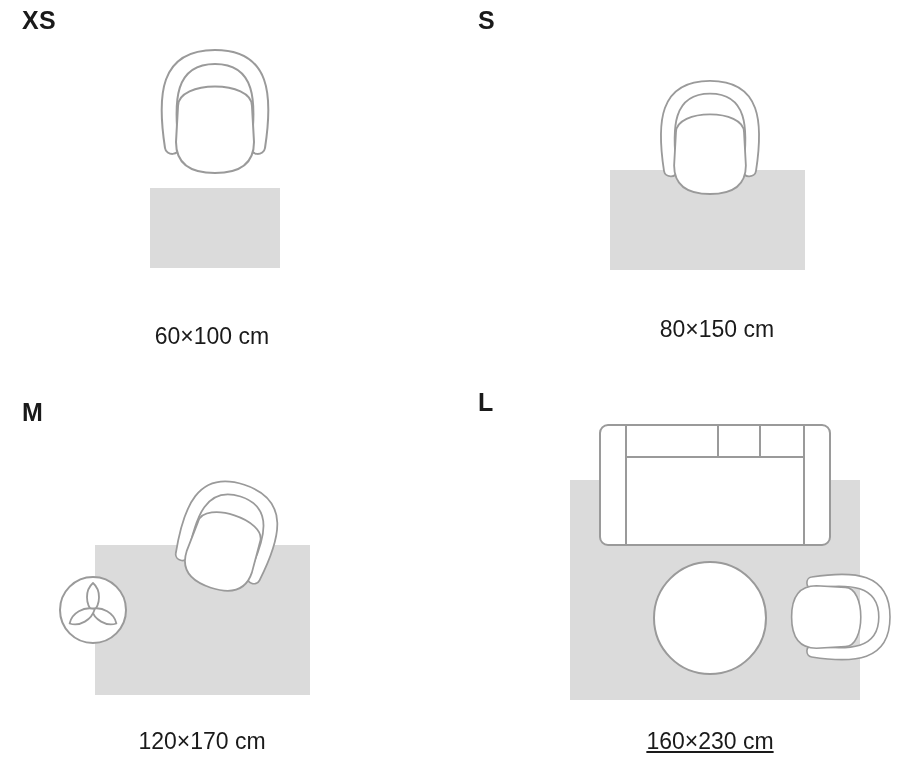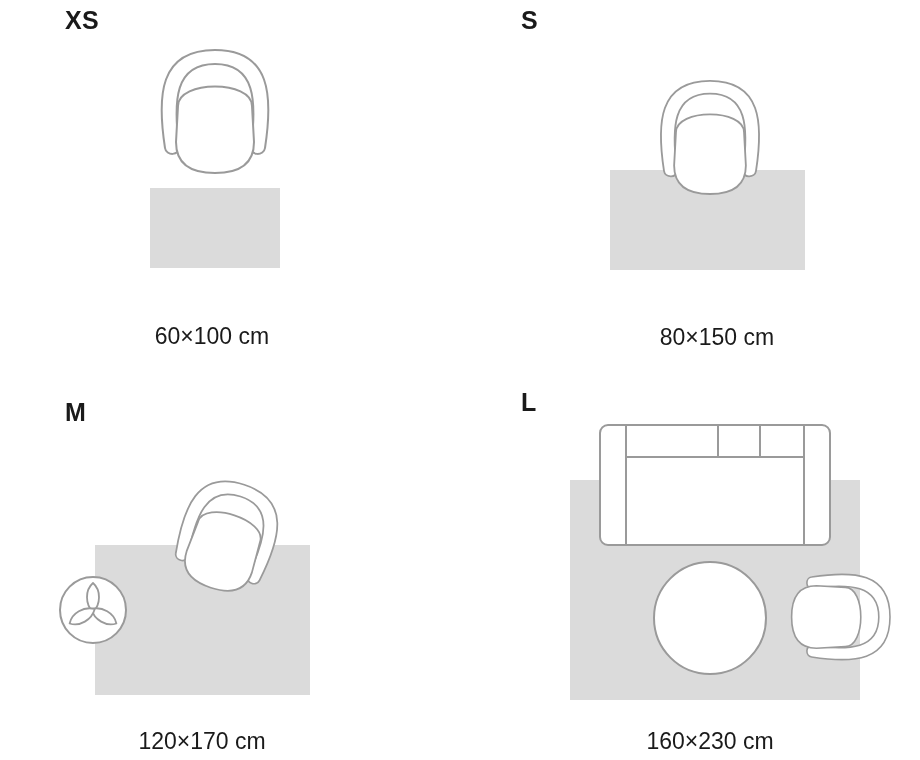--- a/index.html
+++ b/index.html
@@ -16,21 +16,20 @@
   .cell.xs { left:0;   top:0; }
   .cell.s  { left:460px; top:0; }
   .cell.m  { left:0;   top:380px; }
   .cell.l  { left:460px; top:380px; }
   .size-label {
     position:absolute;
     font-size:25px;
     font-weight:700;
     letter-spacing:0.3px;
     z-index:2;
-    margin-left:43px;
   }
   .illus { position:absolute; left:0; top:0; width:460px; height:380px; }
   .caption {
     position:absolute;
     font-size:23px;
     font-weight:400;
     text-align:center;
     color: var(--text, #1f1f1f);
   }
   .rug  { fill: var(--rug-fill, #dbdbdb); stroke:none; }
@@ -74,21 +73,21 @@
     </svg>
     <div class="caption" style="left:92px; top:323px; width:240px;">60×100 cm</div>
   </section>
 
   <section class="cell s">
     <h2 class="size-label" style="left:18px; top:6px;">S</h2>
     <svg class="illus" viewBox="0 0 460 380">
       <rect class="rug" x="150" y="170" width="195" height="100"></rect>
       <use href="#chair" class="furn" transform="translate(250,136) scale(0.92) translate(-60,-66)"></use>
     </svg>
-    <div class="caption" style="left:137px; top:324px; width:240px;">80×150 cm</div>
+    <div class="caption" style="left:137px; top:316px; width:240px;">80×150 cm</div>
   </section>
 
   <section class="cell m">
     <h2 class="size-label" style="left:22px; top:18px;">M</h2>
     <svg class="illus" viewBox="0 0 460 380">
       <rect class="rug" x="95" y="165" width="215" height="150"></rect>
       <use href="#chair" class="furn" transform="translate(228,155) rotate(18) scale(0.88) translate(-60,-66)"></use>
       <use href="#plant" class="furn" transform="translate(93,230)"></use>
     </svg>
     <div class="caption" style="left:82px; top:348px; width:240px;">120×170 cm</div>
@@ -102,16 +101,16 @@
         <rect x="140" y="45" width="230" height="120" rx="8"></rect>
         <line x1="166" y1="45" x2="166" y2="165"></line>
         <line x1="344" y1="45" x2="344" y2="165"></line>
         <line x1="166" y1="77" x2="344" y2="77"></line>
         <line x1="258" y1="45" x2="258" y2="77"></line>
         <line x1="300" y1="45" x2="300" y2="77"></line>
       </g>
       <circle class="furn" cx="250" cy="238" r="56"></circle>
       <use href="#chair" class="furn" transform="translate(382,237) rotate(90) scale(0.8) translate(-60,-66)"></use>
     </svg>
-    <div class="caption" style="left:130px; top:348px; width:240px;">160×230 cm</div>
+    <div class="caption" style="left:130px; top:348px; width:240px;text-decoration:underline;">160×230 cm</div>
   </section>
 
 </div>
 
 </body></html>

